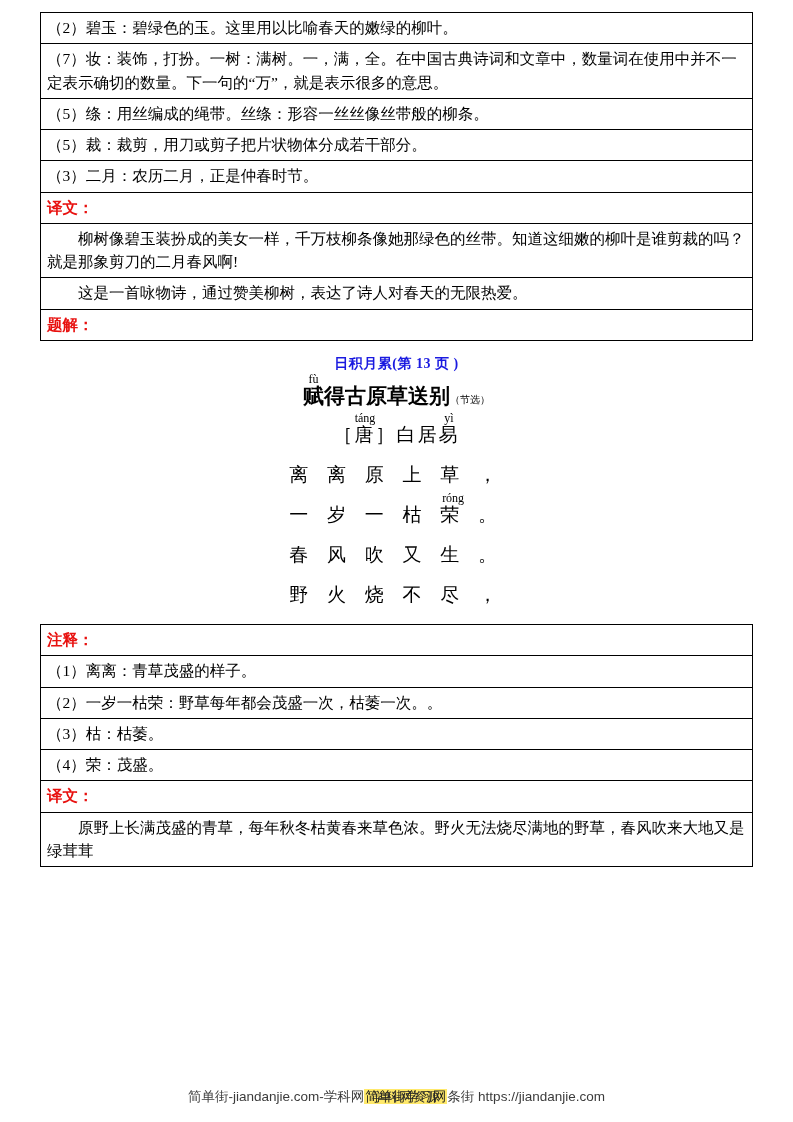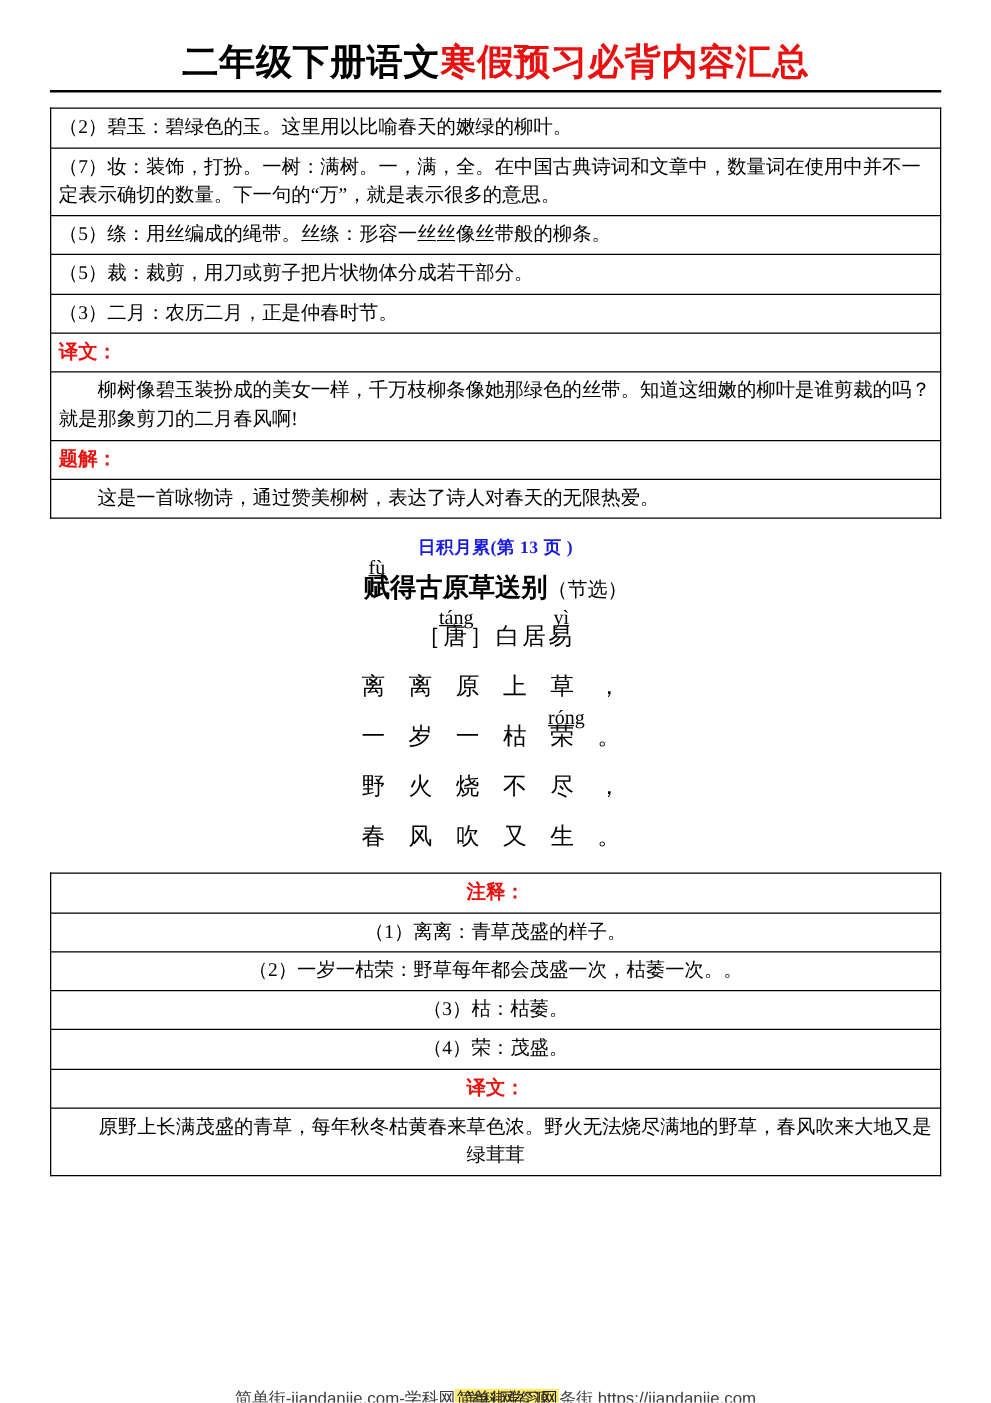--- a/index.html
+++ b/index.html
@@ -77,21 +77,21 @@
     font-size: 14px;
     letter-spacing: 0.5px;
   }
   .poem-title {
     margin-top: 10px;
     font-size: 21px;
     font-weight: bold;
     line-height: 1.3;
   }
   .poem-title .sub {
-    font-size: 16px;
+    font-size: 10px;
     font-weight: normal;
   }
   .poem-author {
     margin-top: 12px;
     font-size: 19px;
     letter-spacing: 2px;
   }
   .poem-line {
     margin-top: 14px;
     font-size: 19px;
@@ -101,29 +101,28 @@
   .ru {
     display: inline-block;
     position: relative;
     line-height: 1;
   }
   .ru > .py {
     position: absolute;
     left: 50%;
     transform: translateX(-50%);
     top: -13px;
-    font-size: 16px;
+    font-size: 12px;
     letter-spacing: 0;
     font-family: "Liberation Serif", serif;
     white-space: nowrap;
     font-weight: normal;
-    text-decoration: underline;
-  }
-
-  .block2 { margin-top: 16px; text-align: center; }
+  }
+
+  .block2 { margin-top: 16px; }
 
   
   .footer {
     position: absolute;
     left: 0;
     right: 0;
     bottom: 28px;
     text-align: center;
     font-size: 13.5px;
     color: #3b3b3b;
@@ -146,25 +145,20 @@
     text-align: center;
     color: #2a2a2a;
     transform: scaleY(0.95);
   }
 </style>
 </head>
 <body>
 
 <div class="page">
 
-  <div class="title-wrap">
-    <div class="title">
-      <span class="black">二年级下册语文</span><span class="red">寒假预习必背内容汇总</span>
-    </div>
-  </div>
 
   <table class="tbl block1">
     <tbody>
       <tr>
         <td>（2）碧玉：碧绿色的玉。这里用以比喻春天的嫩绿的柳叶。</td>
       </tr>
       <tr>
         <td>（7）妆：装饰，打扮。一树：满树。一，满，全。在中国古典诗词和文章中，数量词在使用中并不一定表示确切的数量。下一句的“万”，就是表示很多的意思。</td>
       </tr>
       <tr>
@@ -176,24 +170,24 @@
       <tr>
         <td>（3）二月：农历二月，正是仲春时节。</td>
       </tr>
       <tr>
         <td class="label-cell">译文：</td>
       </tr>
       <tr>
         <td class="indent2">柳树像碧玉装扮成的美女一样，千万枝柳条像她那绿色的丝带。知道这细嫩的柳叶是谁剪裁的吗？就是那象剪刀的二月春风啊!</td>
       </tr>
       <tr>
+        <td class="indent2">这是一首咏物诗，通过赞美柳树，表达了诗人对春天的无限热爱。</td>
+      </tr>
+      <tr>
         <td class="label-cell">题解：</td>
-      </tr>
-      <tr>
-        <td class="indent2">这是一首咏物诗，通过赞美柳树，表达了诗人对春天的无限热爱。</td>
       </tr>
     </tbody>
   </table>
 
   <div class="poem-section">
     <div class="riji">日积月累(第 13 页 )</div>
 
     <div class="poem-title">
       <span class="ru">
         <span class="py">fù</span>赋</span><span>得古原草送别</span><span class="sub">（节选）</span>
@@ -202,22 +196,22 @@
     <div class="poem-author">
       <span>［</span><span class="ru"><span class="py">táng</span>唐</span><span>］白居</span><span class="ru"><span class="py">yì</span>易</span>
     </div>
 
     <div class="poem-line">离 离 原 上 草 ，</div>
 
     <div class="poem-line">
       <span>一 岁 一 枯 </span><span class="ru"><span class="py">róng</span>荣</span><span> 。</span>
     </div>
 
+    <div class="poem-line">春 风 吹 又 生 。</div>
     <div class="poem-line">野 火 烧 不 尽 ，</div>
-    <div class="poem-line">春 风 吹 又 生 。</div>
   </div>
 
   <table class="tbl block2">
     <tbody>
       <tr>
         <td class="label-cell">注释：</td>
       </tr>
       <tr>
         <td>（1）离离：青草茂盛的样子。</td>
       </tr>

